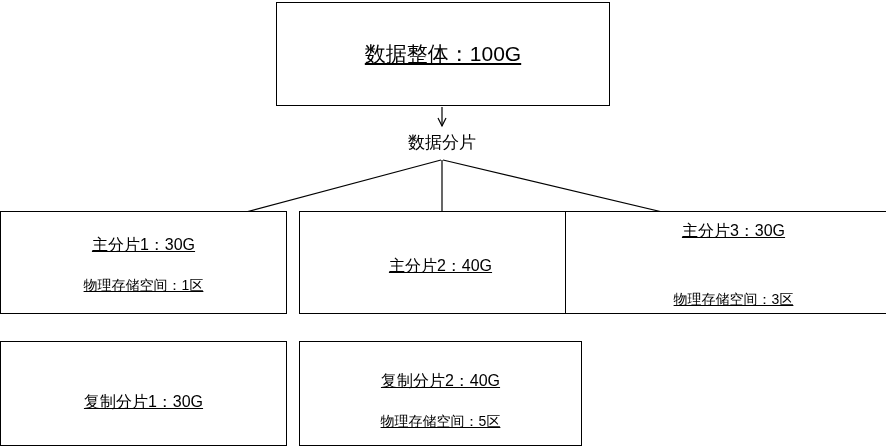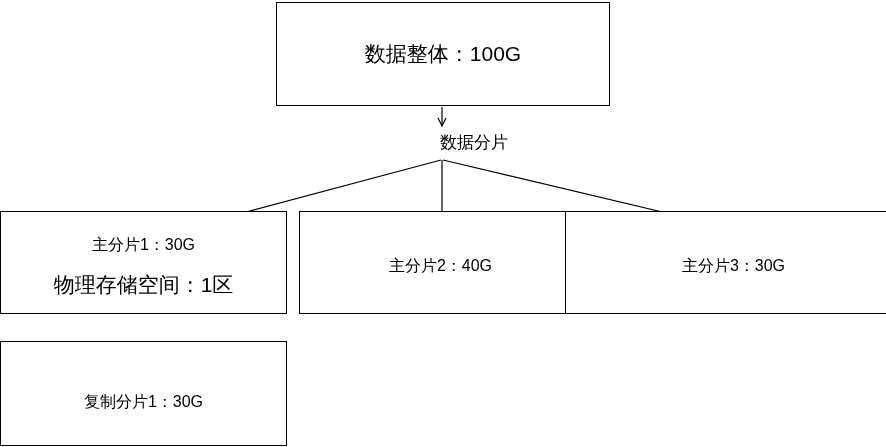--- a/index.html
+++ b/index.html
@@ -15,33 +15,34 @@
   .box {
     position: absolute;
     box-sizing: border-box;
     border: 1px solid #000000;
     background: #ffffff;
     display: flex;
     flex-direction: column;
     align-items: center;
     justify-content: center;
     text-align: center;
+    text-decoration: underline;
   }
   #root-box {
     left: 276px; top: 2px; width: 334px; height: 104px;
     font-size: 21px; line-height: 30px;
   }
   #split-label {
     position: absolute;
     left: 376px; top: 132px; width: 132px;
-    text-align: right;
+    text-align: center;
     font-size: 17px; line-height: 21px;
   }
   .shard-box .shard-title   { font-size: 16px; line-height: 20px; }
-  .shard-box .shard-storage { font-size: 21px; line-height: 24px; margin-top: 18px; }
+  .shard-box .shard-storage { font-size: 14px; line-height: 24px; margin-top: 18px; }
   .row-primary { top: 211px; height: 103px; padding-top: 6px; }
   .row-replica { top: 341px; height: 105px; padding-top: 16px; }
   .col-0 { left: 0px;   width: 287px; }
   .col-1 { left: 299px; width: 283px; }
   .col-2 { left: 565px; width: 337px; gap: 28px; }
   #arrows {
     position: absolute;
     left: 0; top: 0;
     pointer-events: none;
   }
@@ -71,19 +72,24 @@
 
   <div class="box shard-box row-primary col-0">
     <div class="shard-title">主分片1：30G</div>
     <div class="shard-storage">物理存储空间：1区</div>
   </div>
   <div class="box shard-box row-primary col-1">
     <div class="shard-title">主分片2：40G</div>
   </div>
   <div class="box shard-box row-primary col-2">
     <div class="shard-title">主分片3：30G</div>
+    <div class="shard-storage">物理存储空间：3区</div>
   </div>
 
   <div class="box shard-box row-replica col-0">
     <div class="shard-title">复制分片1：30G</div>
   </div>
+  <div class="box shard-box row-replica col-1">
+    <div class="shard-title">复制分片2：40G</div>
+    <div class="shard-storage">物理存储空间：5区</div>
+  </div>
 
 </div>
 
 </body></html>

